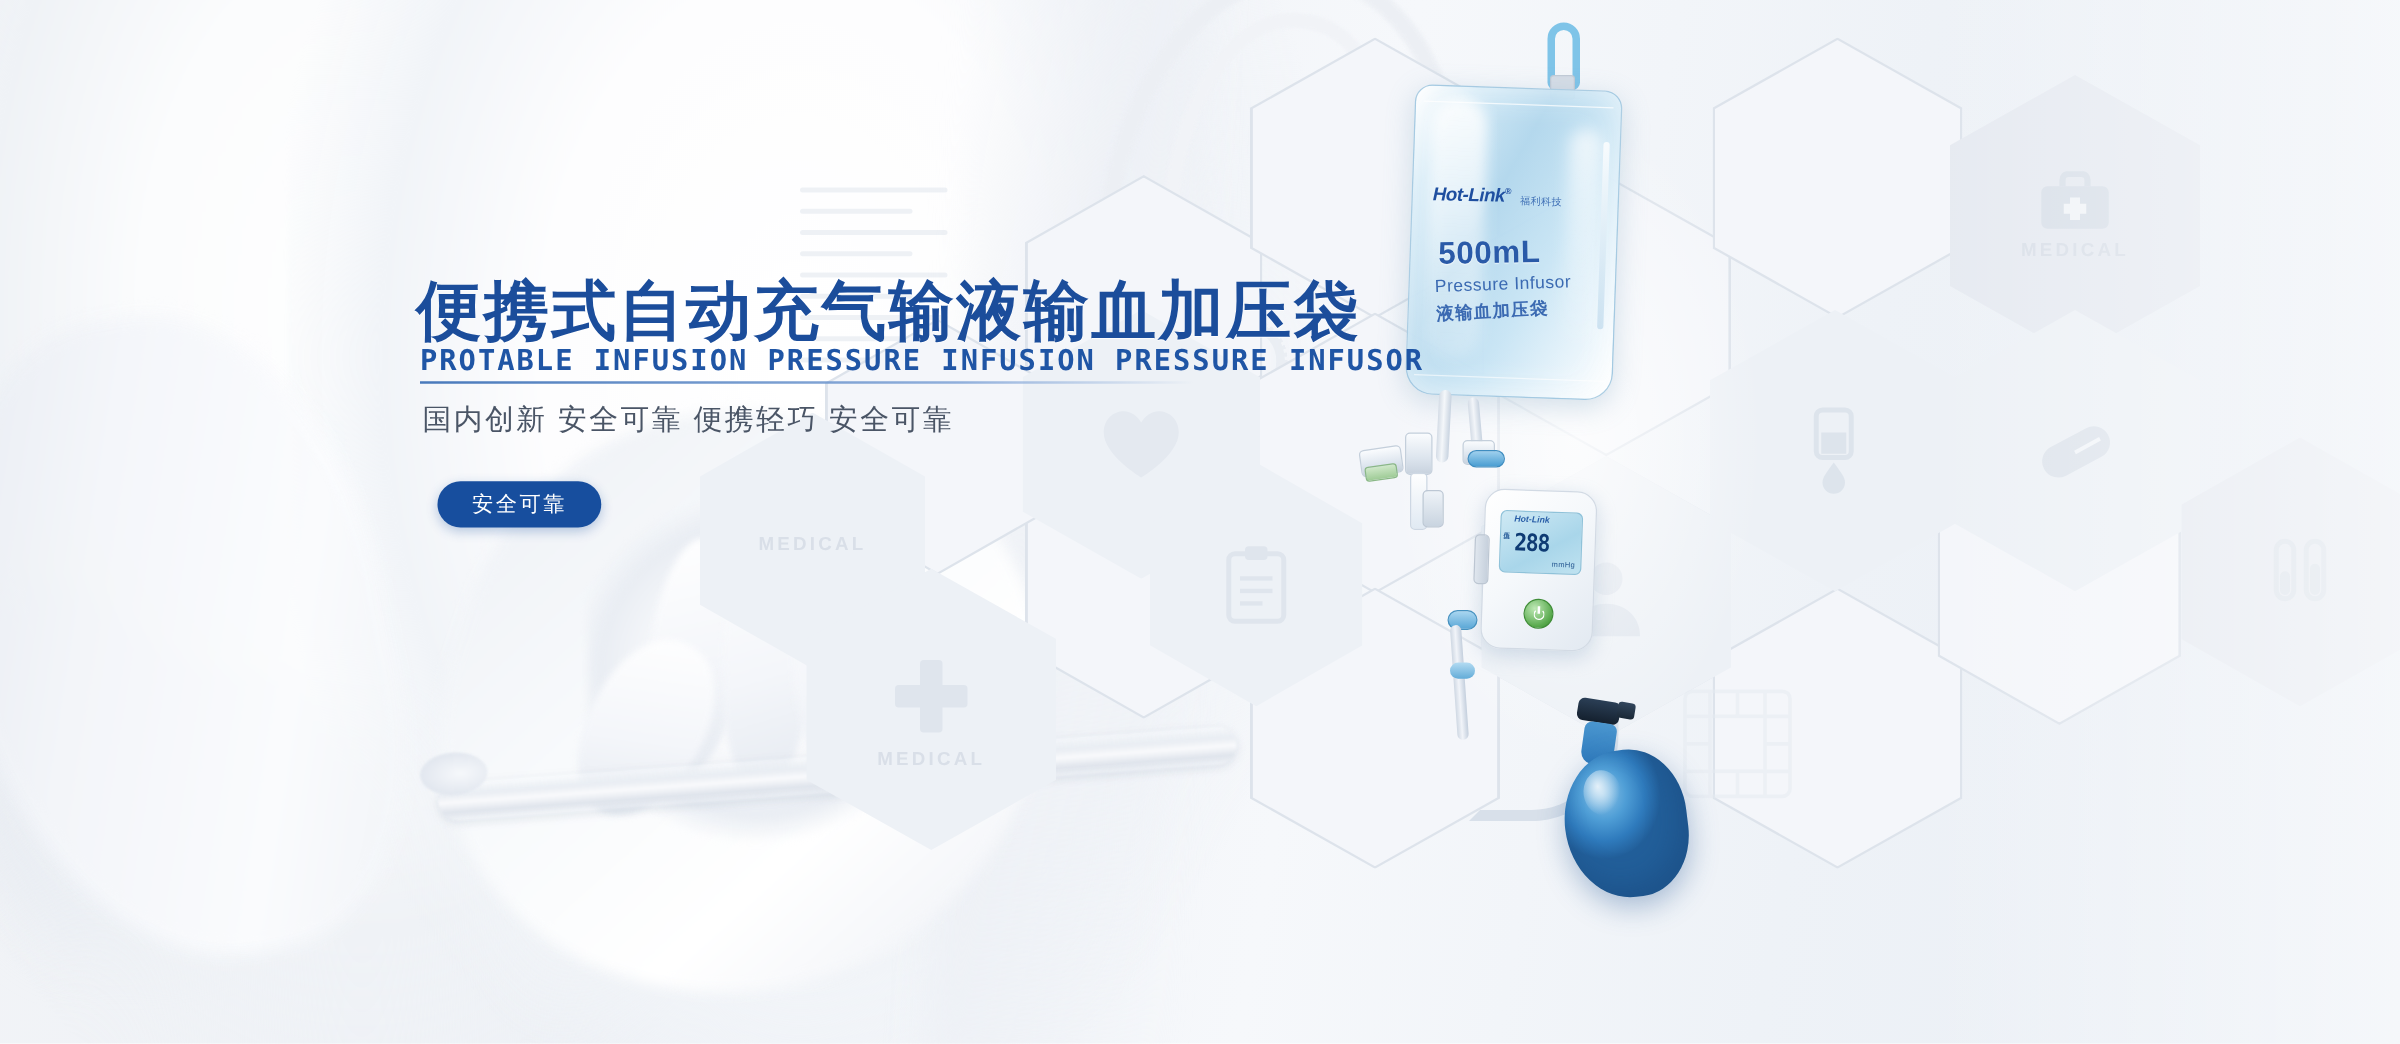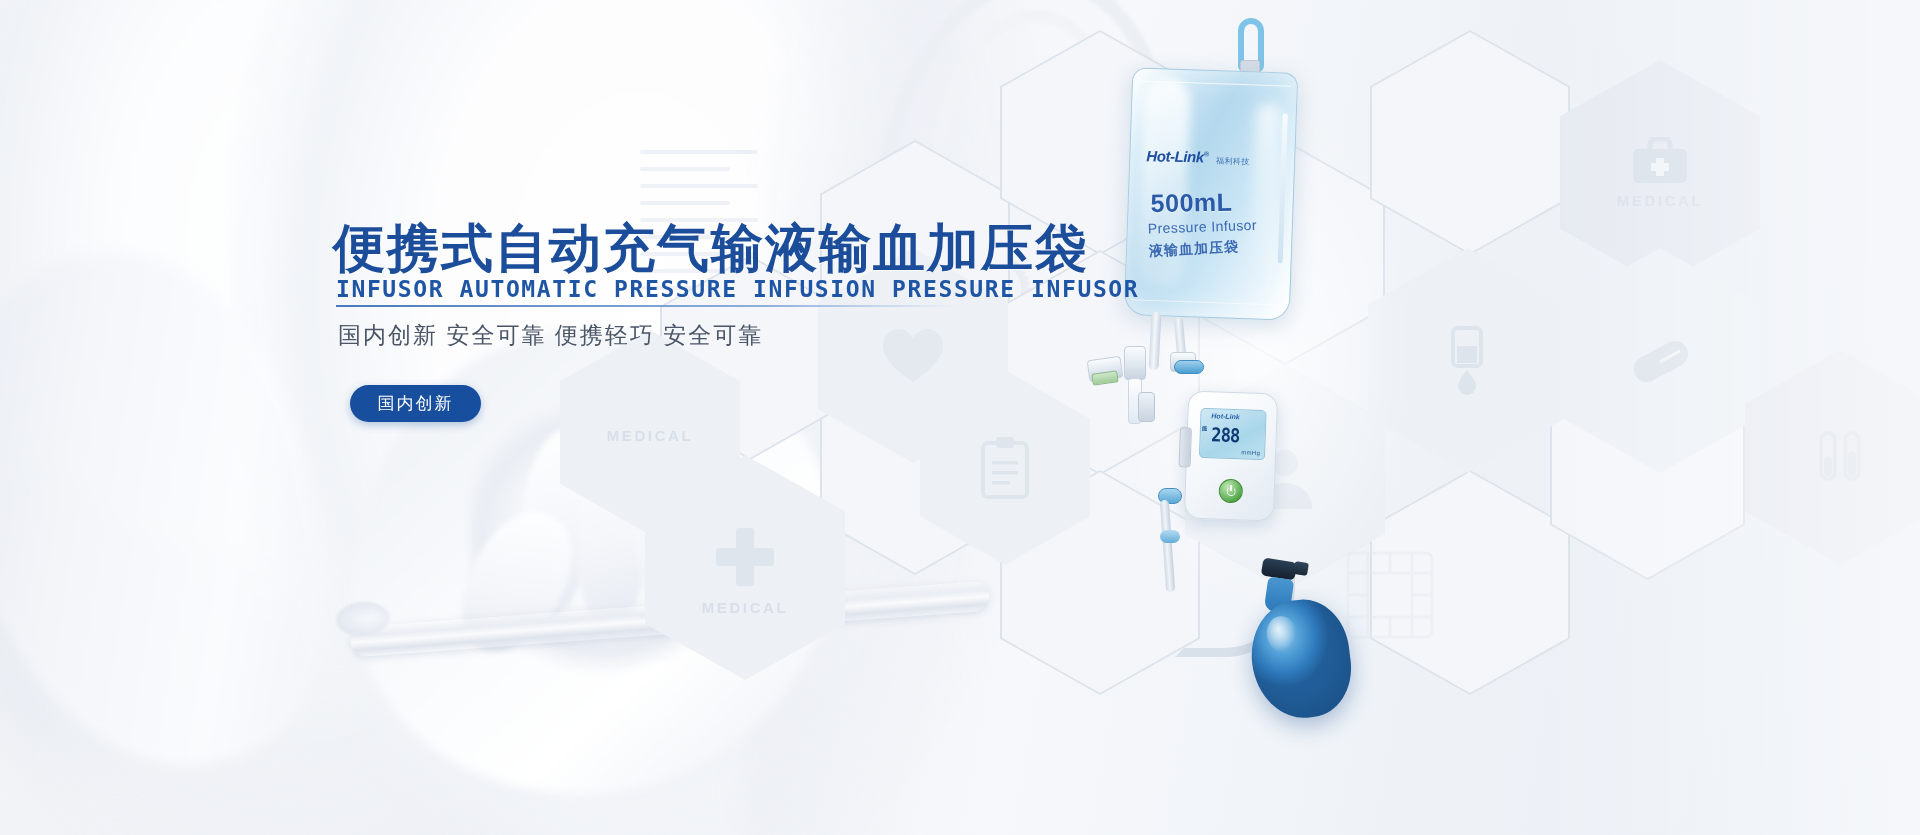--- a/index.html
+++ b/index.html
@@ -708,19 +708,19 @@
     <div class="bulb-neck"></div>
     <div class="bulb">
       <div class="bulb-hl"></div>
     </div>
   </div>
 
   <div class="fade-right"></div>
 
   <div class="copy">
     <div class="title">便携式自动充气输液输血加压袋</div>
-    <div class="subtitle">INFUSOR AUTOMATIC PRESSURE INFUSION PRESSURE INFUSOR</div>
+    <div class="subtitle">PROTABLE INFUSION PRESSURE INFUSION PRESSURE INFUSOR</div>
     <div class="subline"></div>
     <div class="tagline">国内创新 安全可靠 便携轻巧 安全可靠</div>
-    <button class="cta">国内创新</button>
+    <button class="cta">安全可靠</button>
   </div>
 
 </div>
 
 </body></html>

